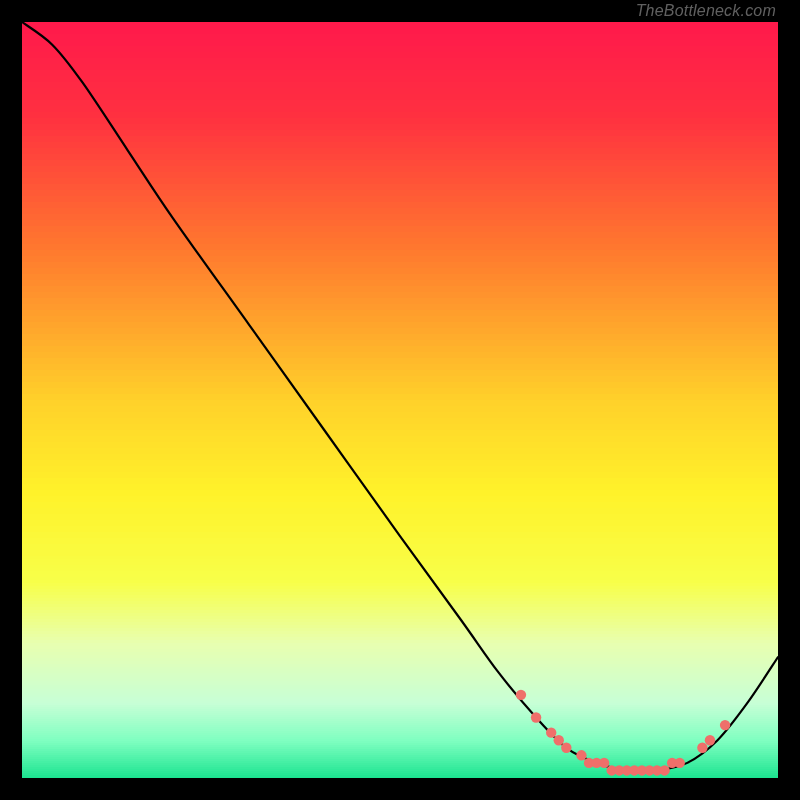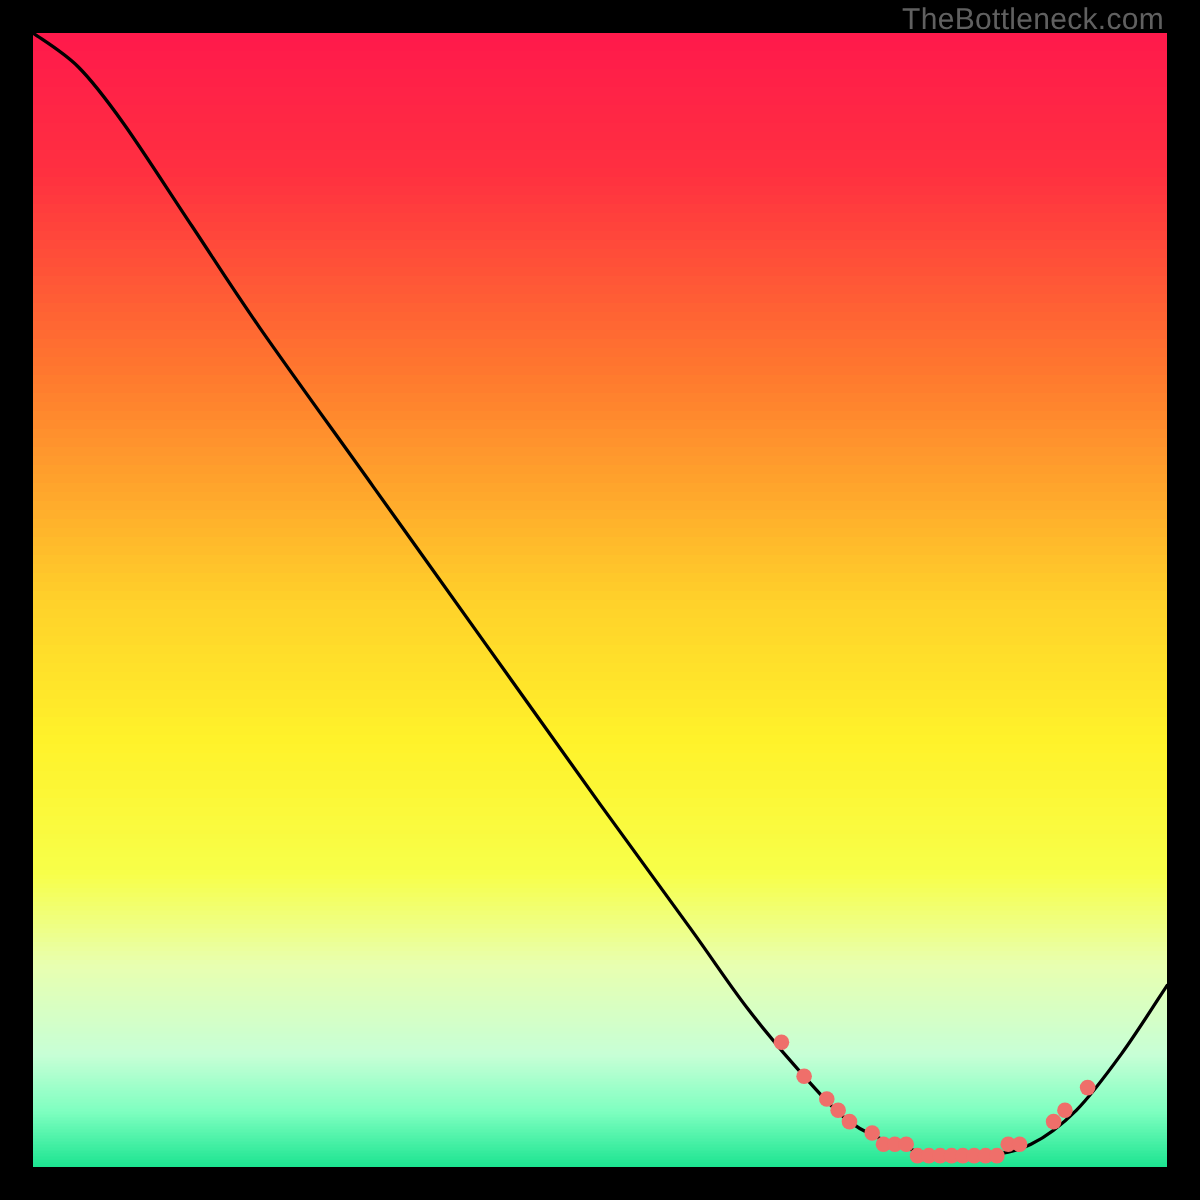--- a/index.html
+++ b/index.html
@@ -5,25 +5,26 @@
   * { margin: 0; padding: 0; box-sizing: border-box; }
   html, body { width: 800px; height: 800px; background: #000; overflow: hidden; font-family: Arial, Helvetica, sans-serif; }
   #stage { position: relative; width: 800px; height: 800px; background: #000; }
   #plot-box { position: absolute; left: 22px; top: 22px; width: 756px; height: 756px; overflow: hidden; }
   #gradient-bg { position: absolute; inset: 0; }
   #curve { position: absolute; inset: 0; }
   #markers { position: absolute; inset: 0; }
   #attribution {
     position: absolute;
     top: 2px; right: 24px;
-    font-size: 20px;
+    font-size: 16px;
     color: #606060;
     font-weight: 400;
     letter-spacing: 0.2px;
     user-select: none;
+    font-style: italic;
   }
 </style>
 </head>
 <body>
 <div id="stage">
   <div id="plot-box">
     <svg id="gradient-bg" width="756" height="756">
         <rect x="0" y="0" width="756" height="6.7" fill="#ff1a4b"></rect>
         <rect x="0" y="6" width="756" height="6.7" fill="#ff1b4a"></rect>
         <rect x="0" y="12" width="756" height="6.7" fill="#ff1d4a"></rect>

